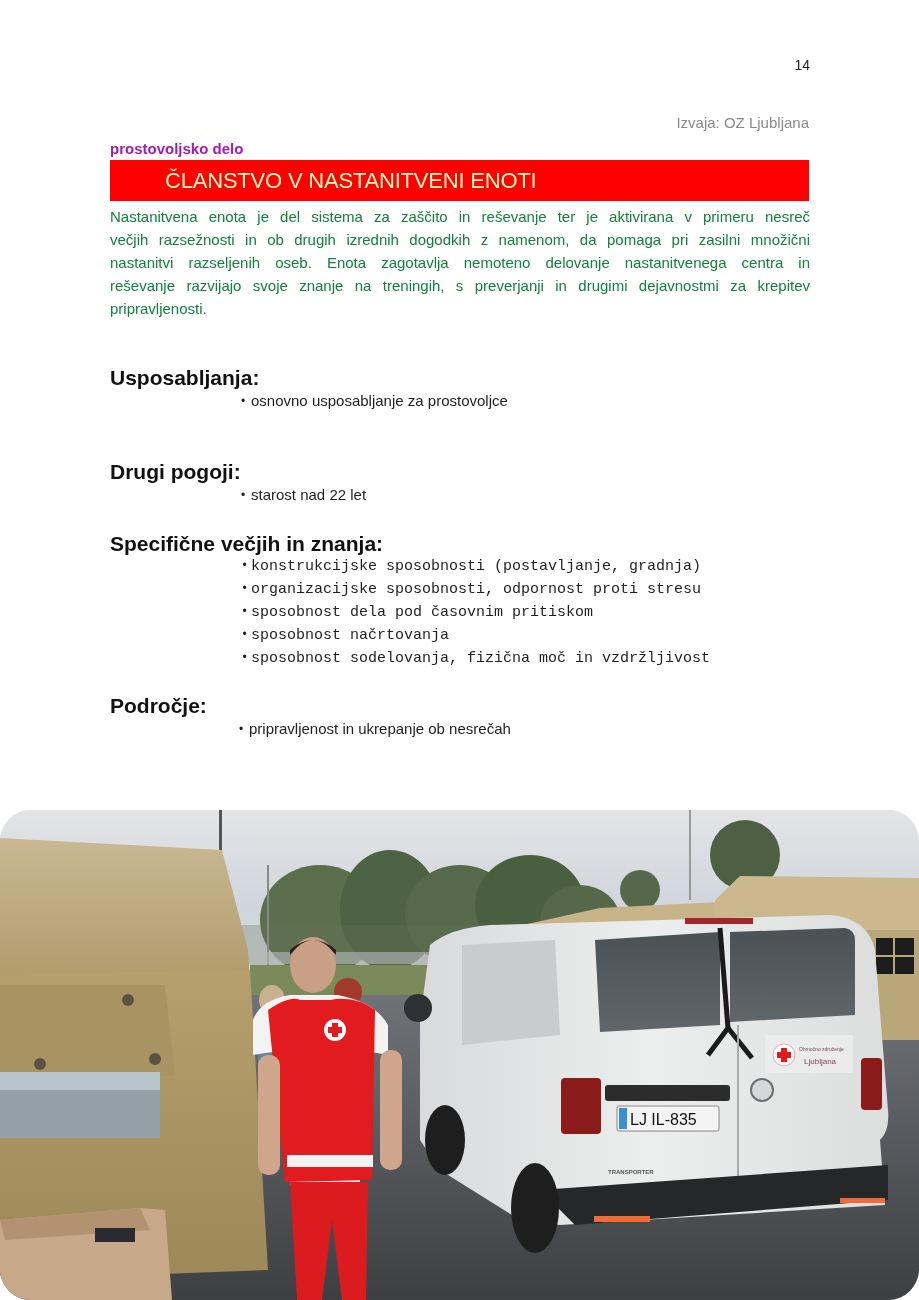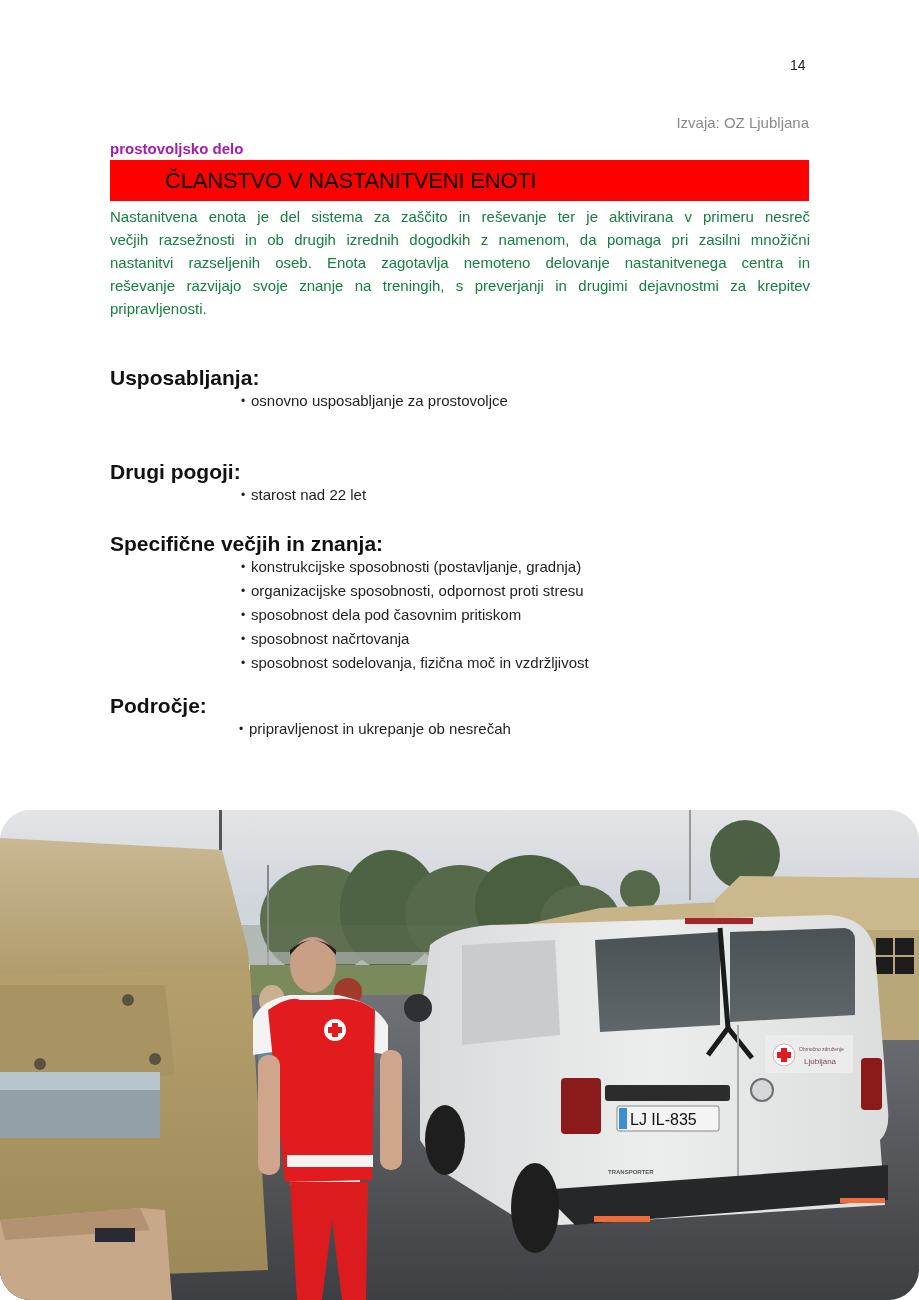--- a/index.html
+++ b/index.html
@@ -1,37 +1,37 @@
 <!DOCTYPE html>
 <html><head>
   <meta charset="utf-8">
   <style>
     * { margin: 0; padding: 0; box-sizing: border-box; }
     html, body { width: 919px; height: 1300px; background: #ffffff; overflow: hidden; }
     body { position: relative; font-family: "Liberation Sans", "DejaVu Sans", sans-serif; color: #1a1a1a; }
 
     .page-number {
       position: absolute; top: 57px; left: 790px; width: 20px;
-      font-size: 14px; font-weight: normal; color: #222; text-align: left;
+      font-size: 14px; font-weight: normal; color: #222; text-align: right;
     }
     .header-note {
       position: absolute; top: 114px; right: 110px;
       font-size: 15px; color: #8a8a8a;
     }
     .category {
       position: absolute; top: 140px; left: 110px;
       font-size: 15px; font-weight: bold; color: #a21caf;
     }
     .title-banner {
       position: absolute; top: 160px; left: 110px; width: 699px; height: 41px;
       background: #fe0000;
     }
     .title-banner .title-text {
       position: absolute; left: 55px; top: 8px;
-      font-size: 22px; color: #000000; letter-spacing: -0.2px; white-space: nowrap;
+      font-size: 22px; color: #fef9c3; letter-spacing: -0.2px; white-space: nowrap;
     }
     .intro {
       position: absolute; top: 205px; left: 110px; width: 700px;
       font-size: 15px; line-height: 23px; color: #15803d; text-align: justify;
     }
     .section-heading {
       position: absolute; left: 110px;
       font-size: 21px; font-weight: bold; color: #111;
     }
     .bullet-list {
@@ -72,21 +72,21 @@
 <ul class="bullet-list" style="top:389px; left:218px;">
   <li style="padding-left:2px;"><span class="dot">•</span><span>osnovno usposabljanje za prostovoljce</span></li>
 </ul>
 
 <div class="section-heading" style="top:460px;">Drugi pogoji:</div>
 <ul class="bullet-list" style="top:483px; left:220px;">
   <li><span class="dot">•</span><span>starost nad 22 let</span></li>
 </ul>
 
 <div class="section-heading" style="top:532px;">Specifične večjih in znanja:</div>
-<ul class="bullet-list" style="top:555px; left:220px;">
+<ul class="bullet-list" style="top:555px; left:220px;font-family:Liberation Mono, monospace;">
   <li><span class="dot">•</span><span>konstrukcijske sposobnosti (postavljanje, gradnja)</span></li>
   <li><span class="dot">•</span><span>organizacijske sposobnosti, odpornost proti stresu</span></li>
   <li><span class="dot">•</span><span>sposobnost dela pod časovnim pritiskom</span></li>
   <li><span class="dot">•</span><span>sposobnost načrtovanja</span></li>
   <li><span class="dot">•</span><span>sposobnost sodelovanja, fizična moč in vzdržljivost</span></li>
 </ul>
 
 <div class="section-heading" style="top:694px;">Področje:</div>
 <ul class="bullet-list" style="top:717px; left:218px;">
   <li><span class="dot">•</span><span>pripravljenost in ukrepanje ob nesrečah</span></li>

